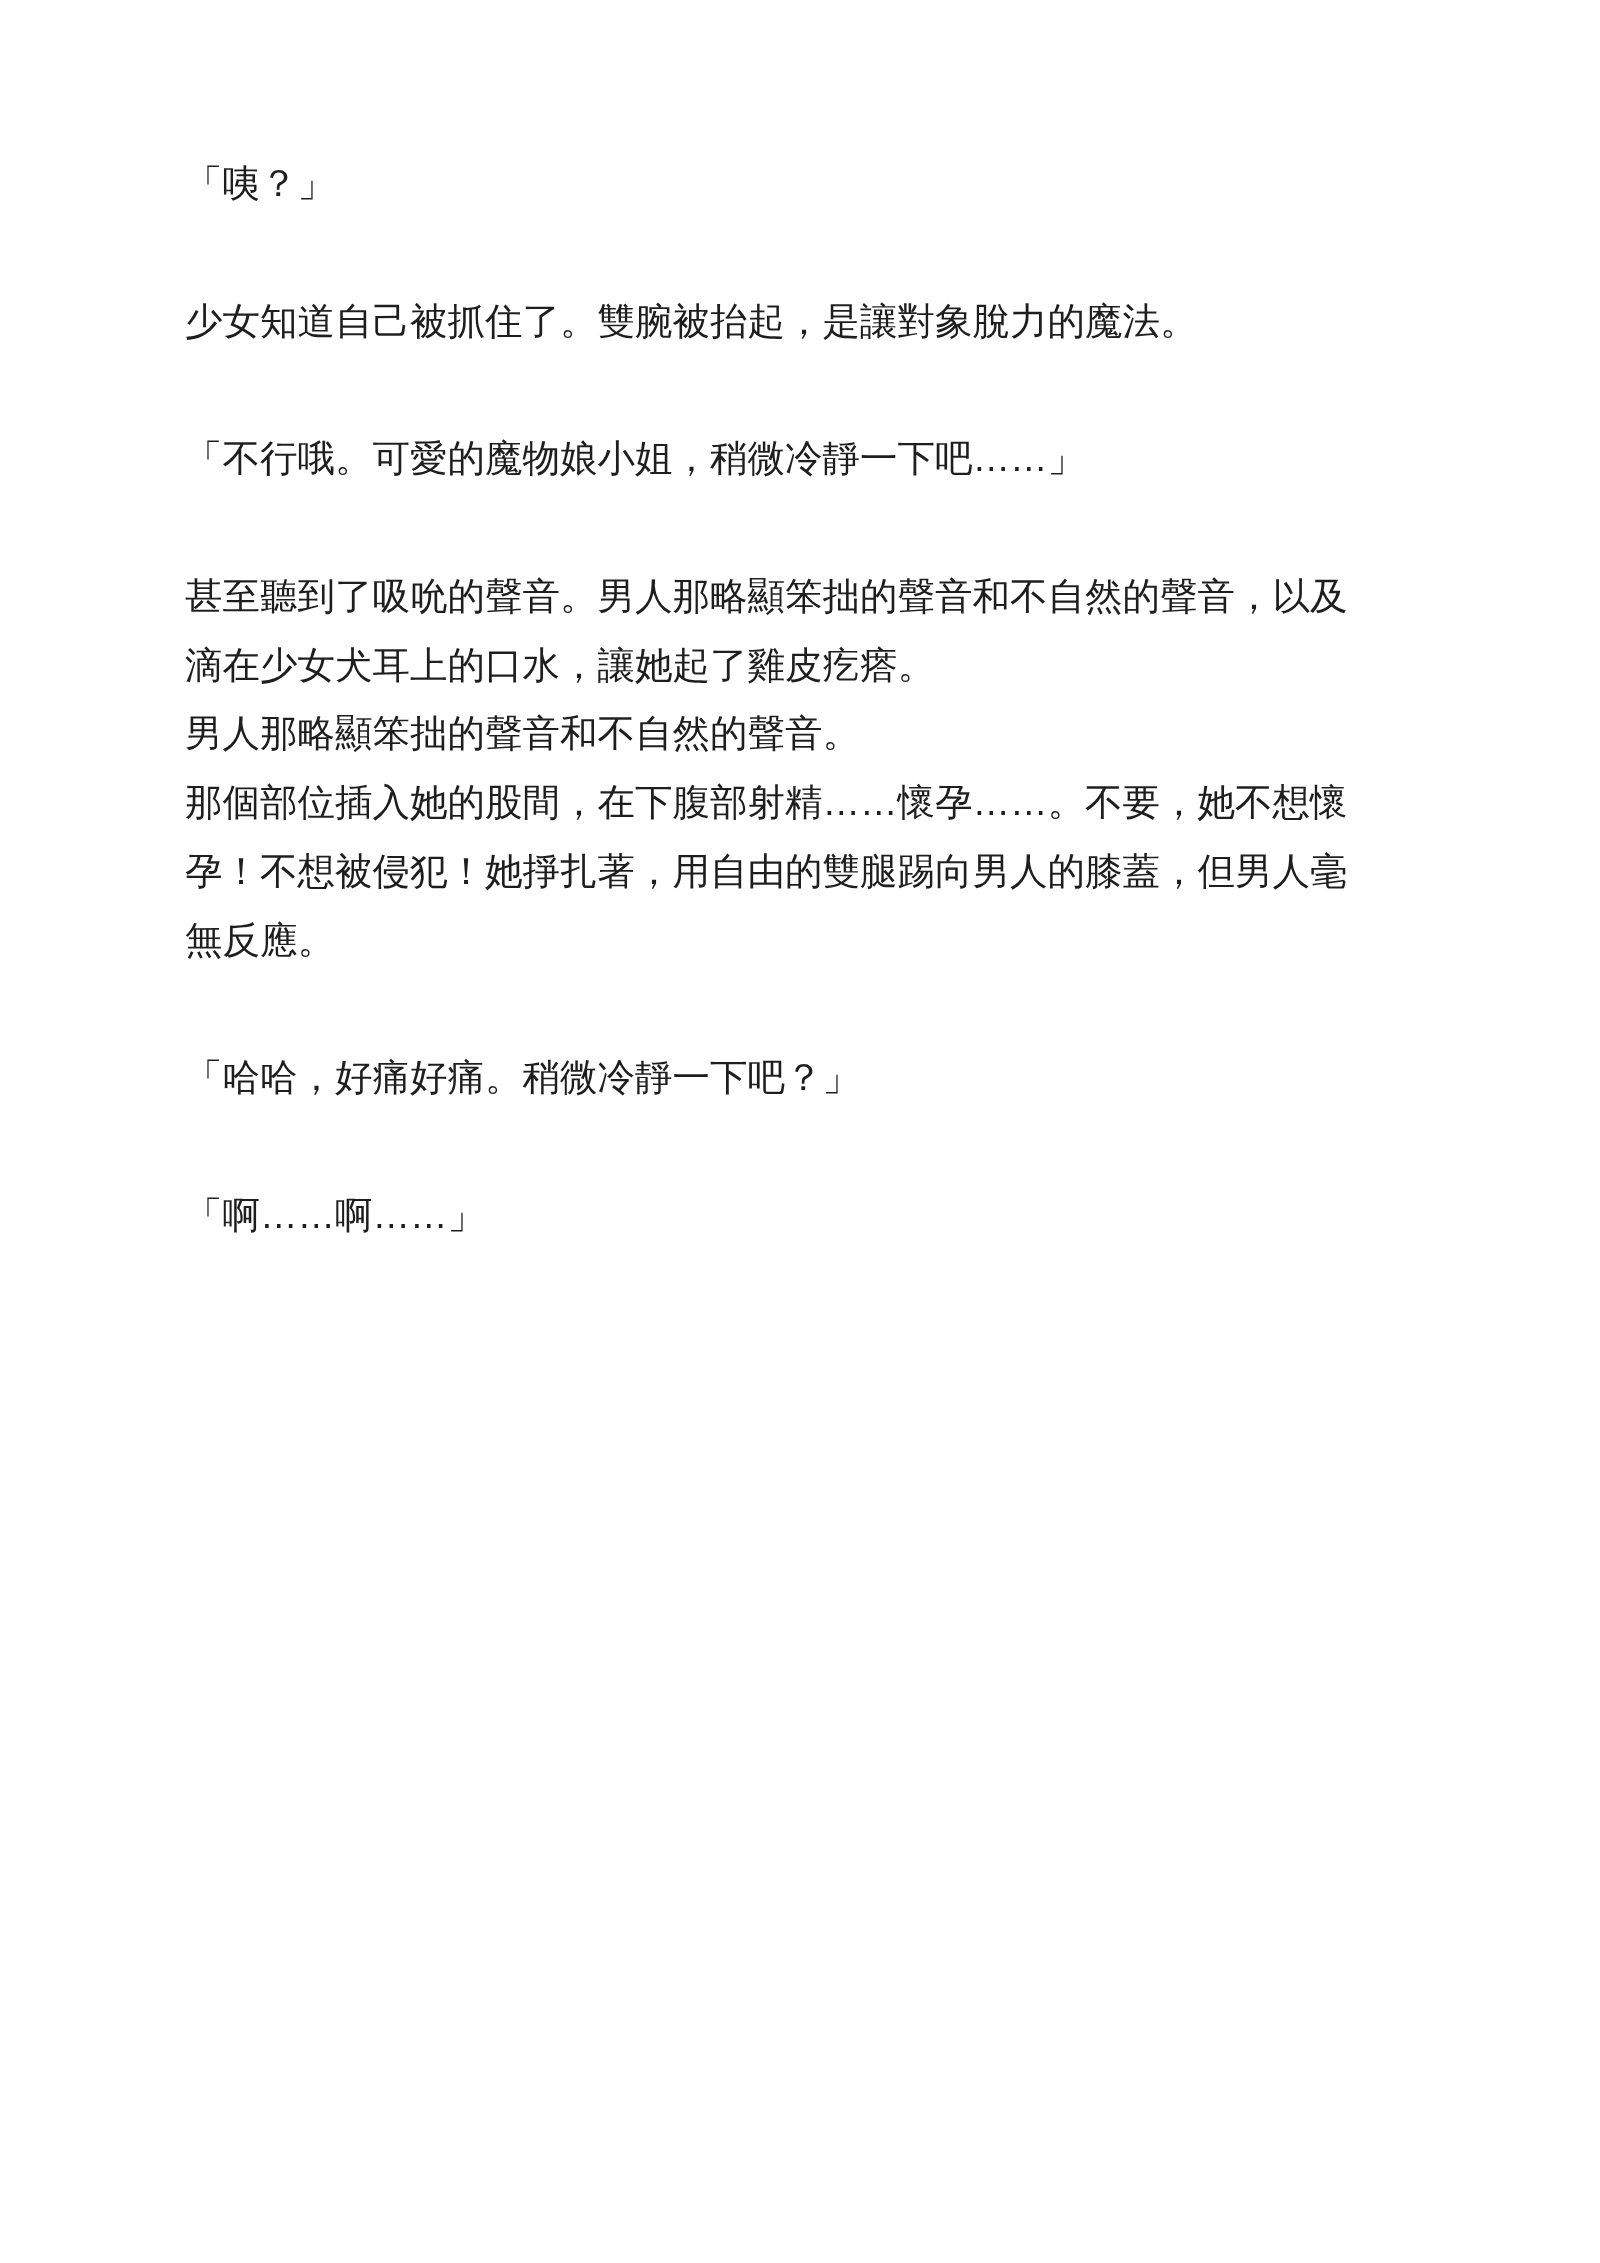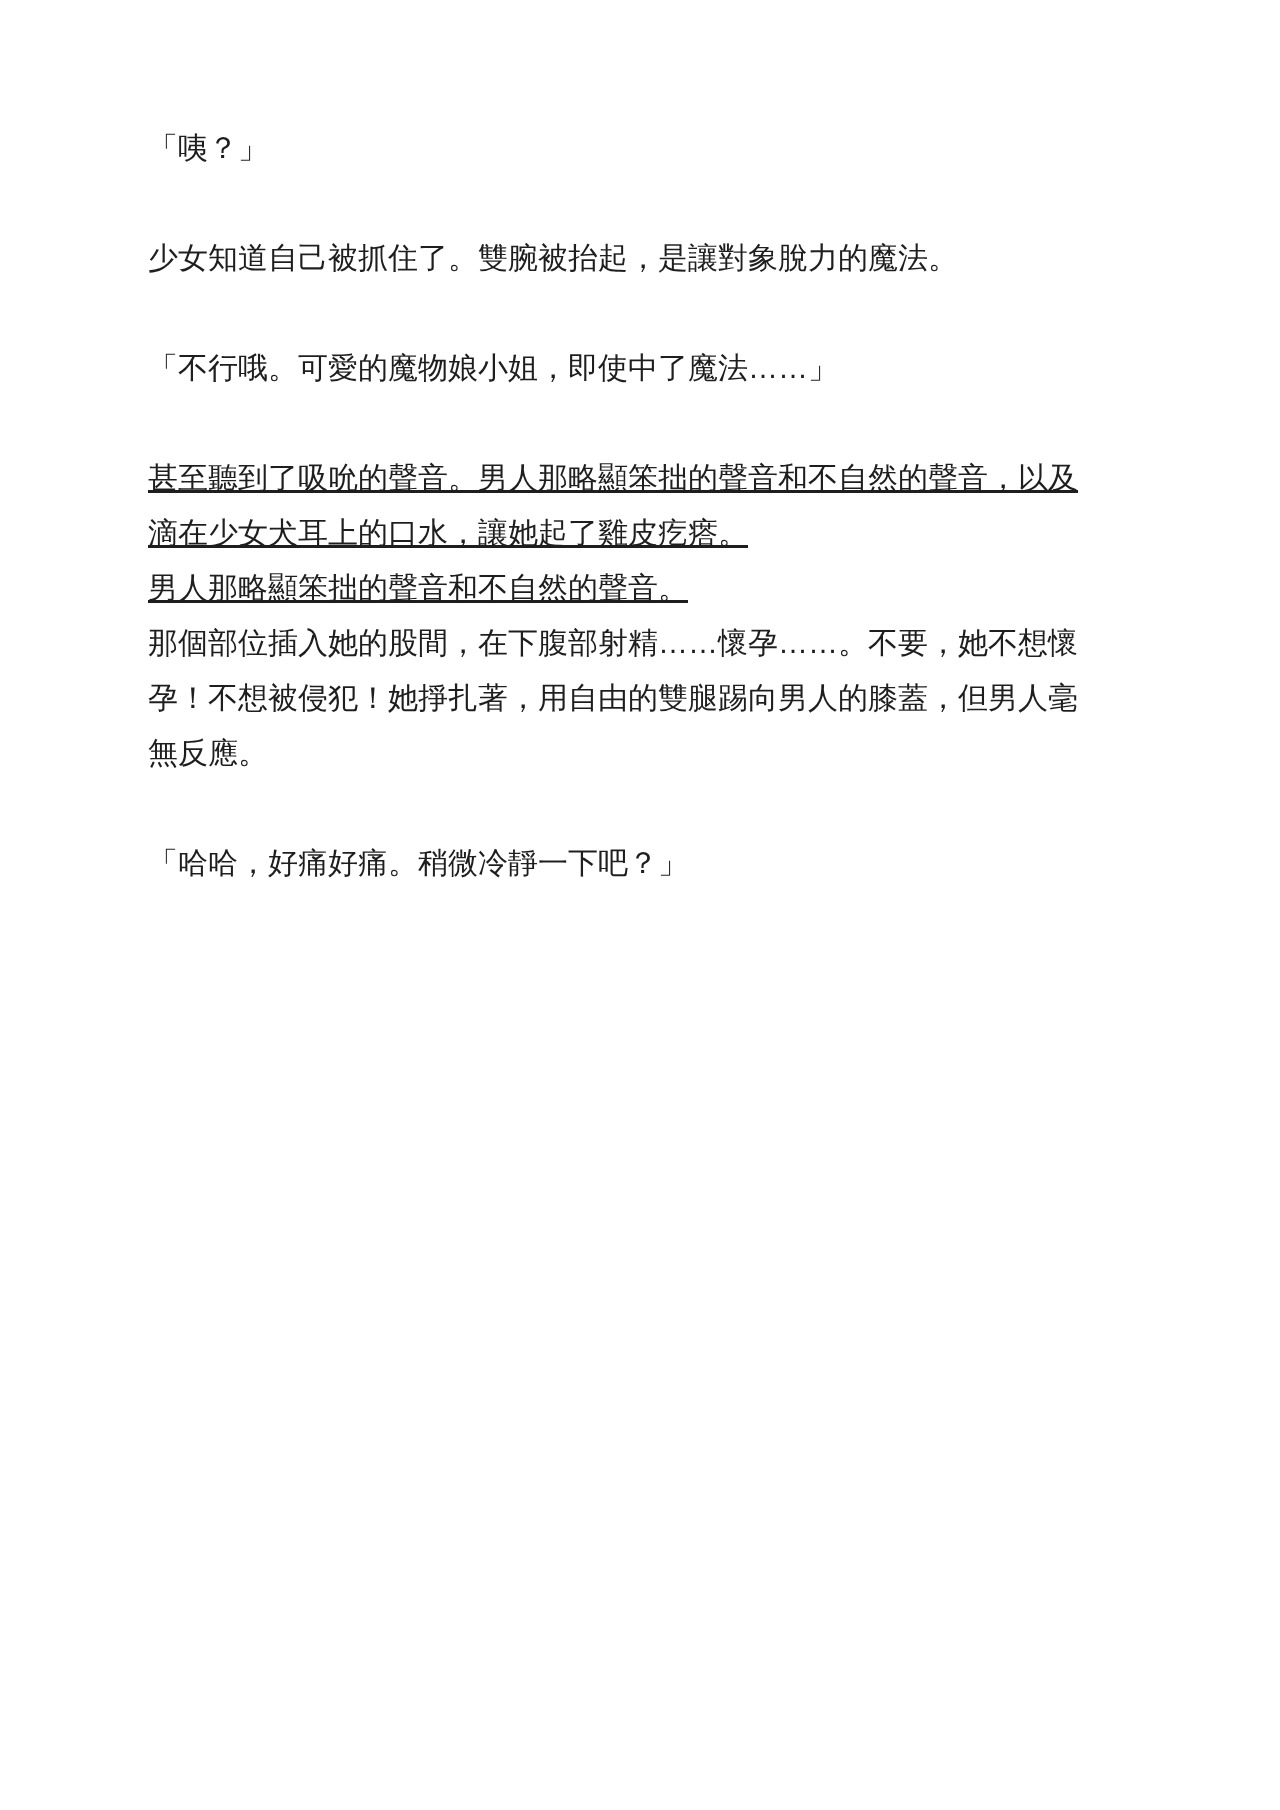--- a/index.html
+++ b/index.html
@@ -29,29 +29,29 @@
     text-align: left;
     word-break: break-all;
     overflow-wrap: break-word;
   }
   .para {
     margin: 0 0 55px 0;
     padding: 0;
   }
   .para.tight {
     margin-bottom: 0;
-    text-decoration: underline;
   }
 </style>
 </head>
 <body>
 
 <main class="page">
   <section class="text-block" id="story">
       <p class="para">「咦？」</p>
       <p class="para">少女知道自己被抓住了。雙腕被抬起，是讓對象脫力的魔法。</p>
-      <p class="para">「不行哦。可愛的魔物娘小姐，即使中了魔法……」</p>
+      <p class="para">「不行哦。可愛的魔物娘小姐，稍微冷靜一下吧……」</p>
       <p class="para tight">甚至聽到了吸吮的聲音。男人那略顯笨拙的聲音和不自然的聲音，以及滴在少女犬耳上的口水，讓她起了雞皮疙瘩。</p>
       <p class="para tight">男人那略顯笨拙的聲音和不自然的聲音。</p>
       <p class="para">那個部位插入她的股間，在下腹部射精……懷孕……。不要，她不想懷孕！不想被侵犯！她掙扎著，用自由的雙腿踢向男人的膝蓋，但男人毫無反應。</p>
       <p class="para">「哈哈，好痛好痛。稍微冷靜一下吧？」</p>
+      <p class="para">「啊……啊……」</p>
     </section>
 </main>
 
 </body></html>

